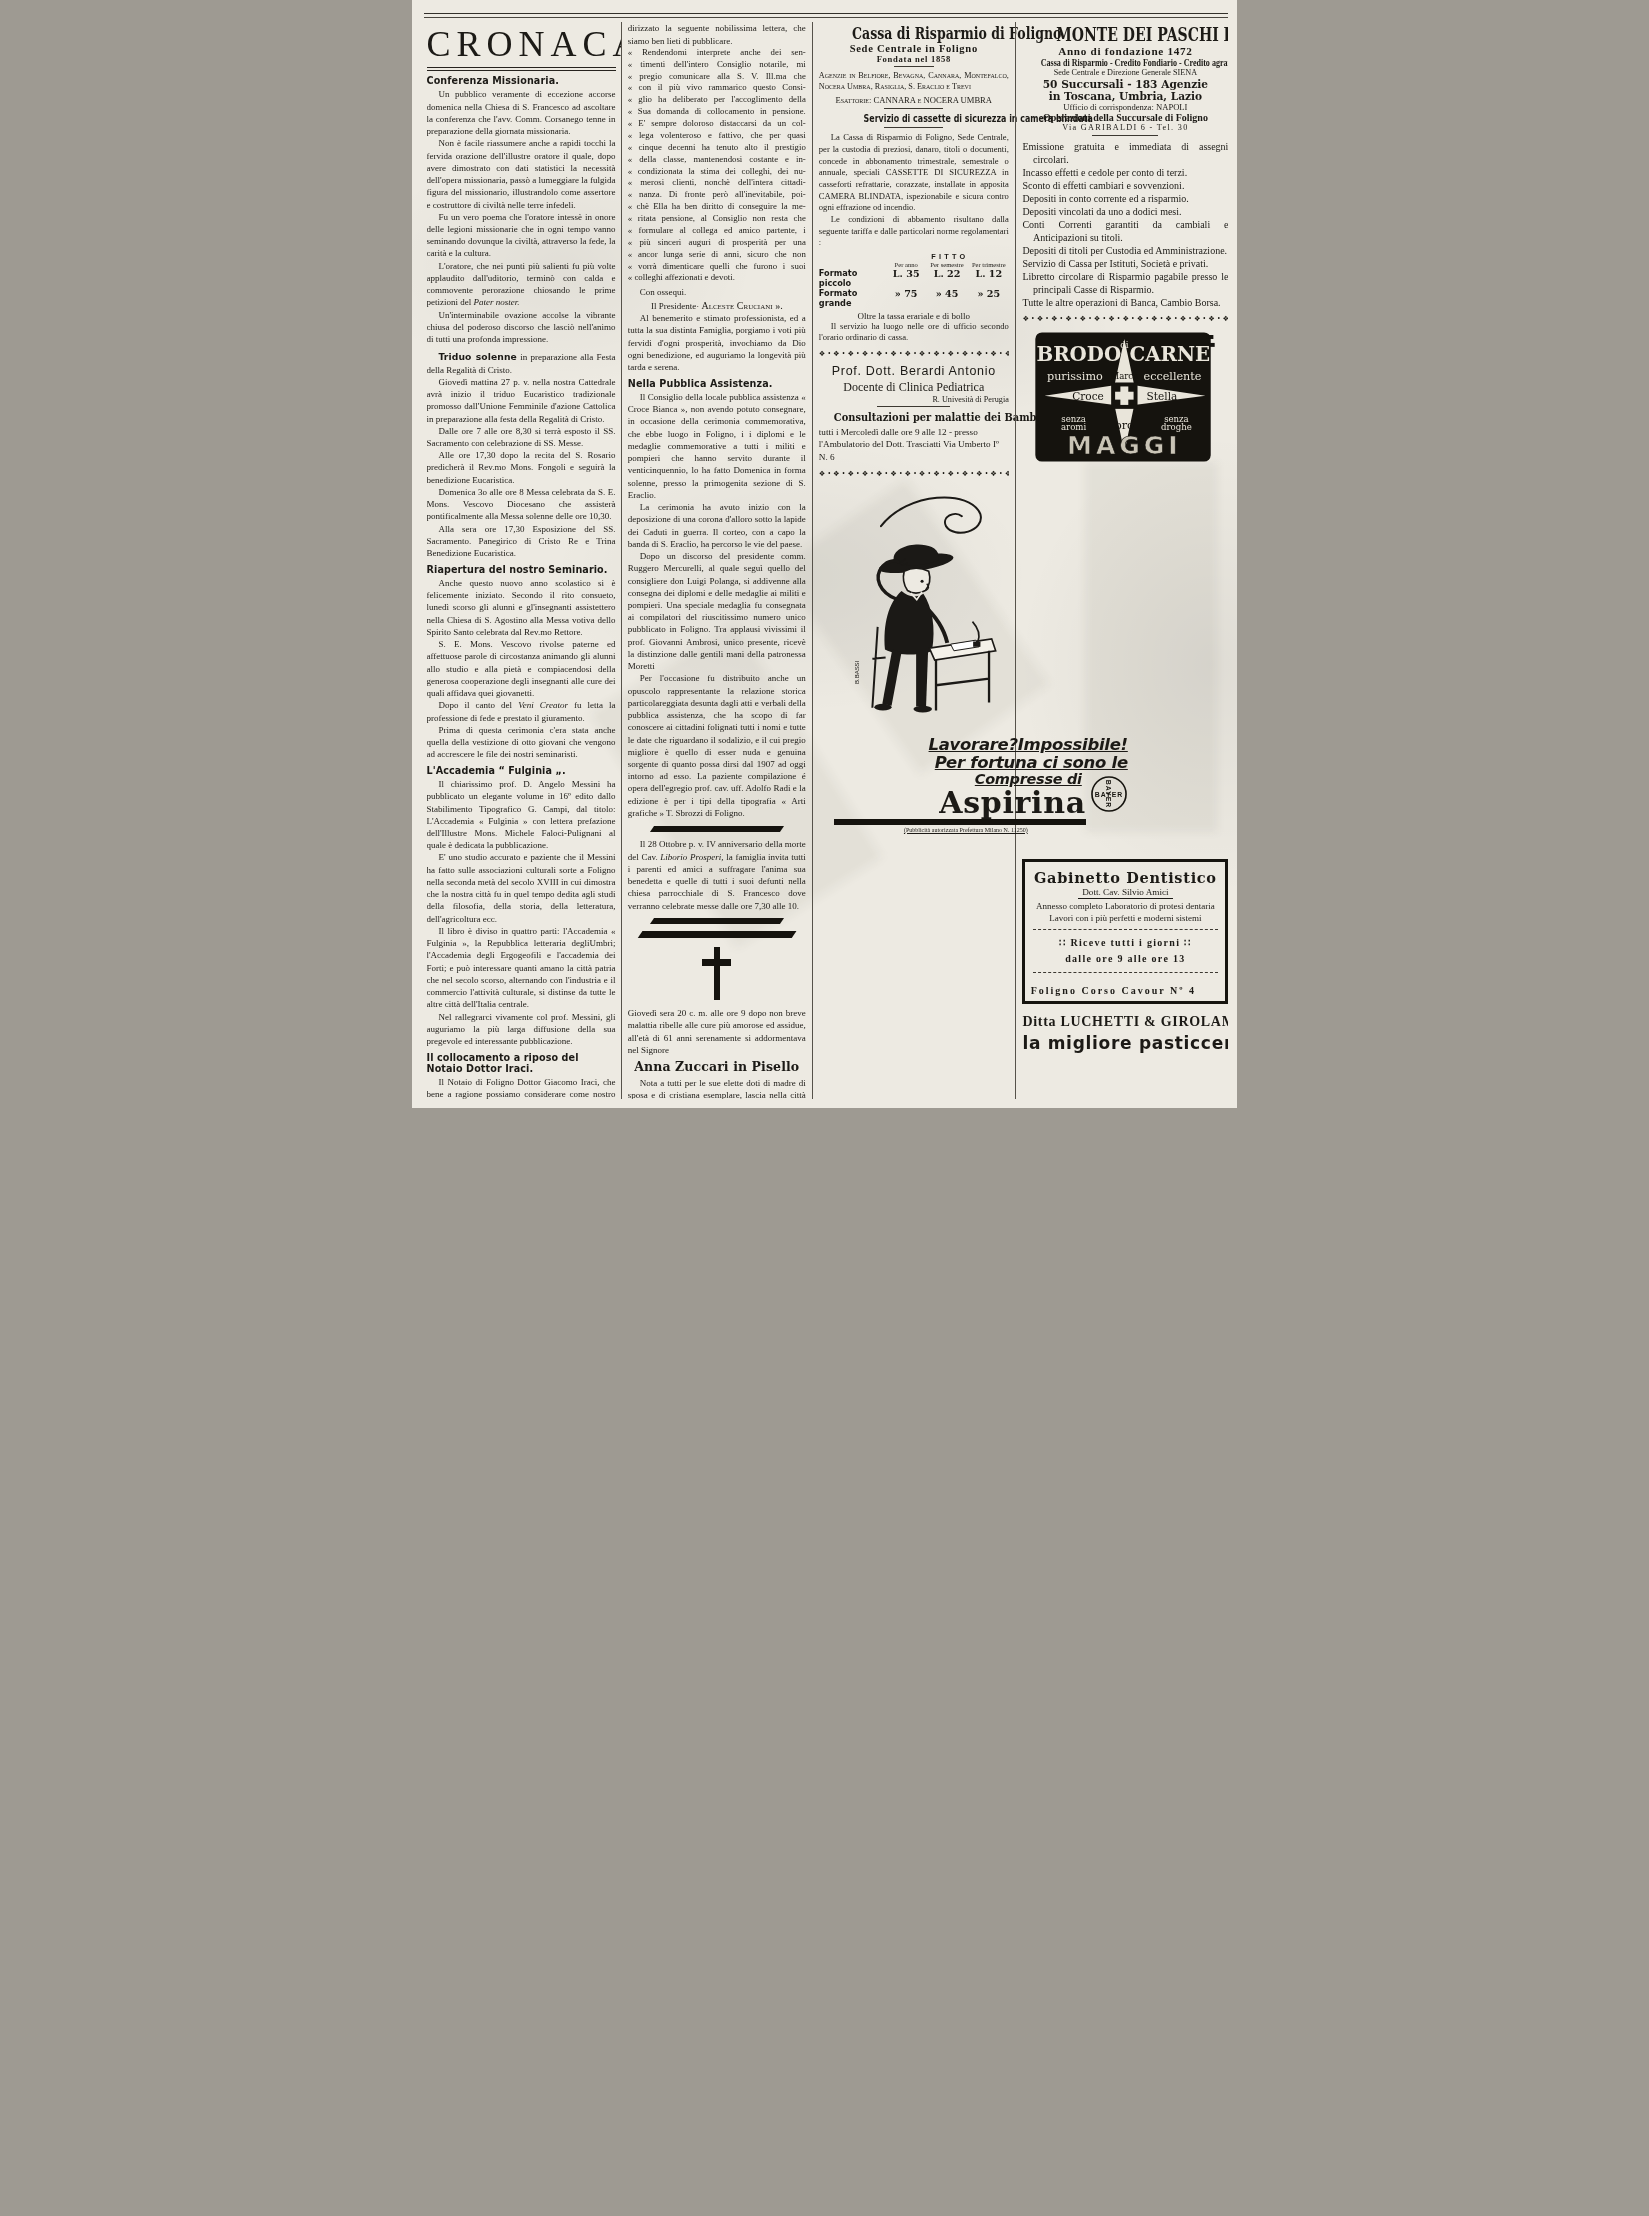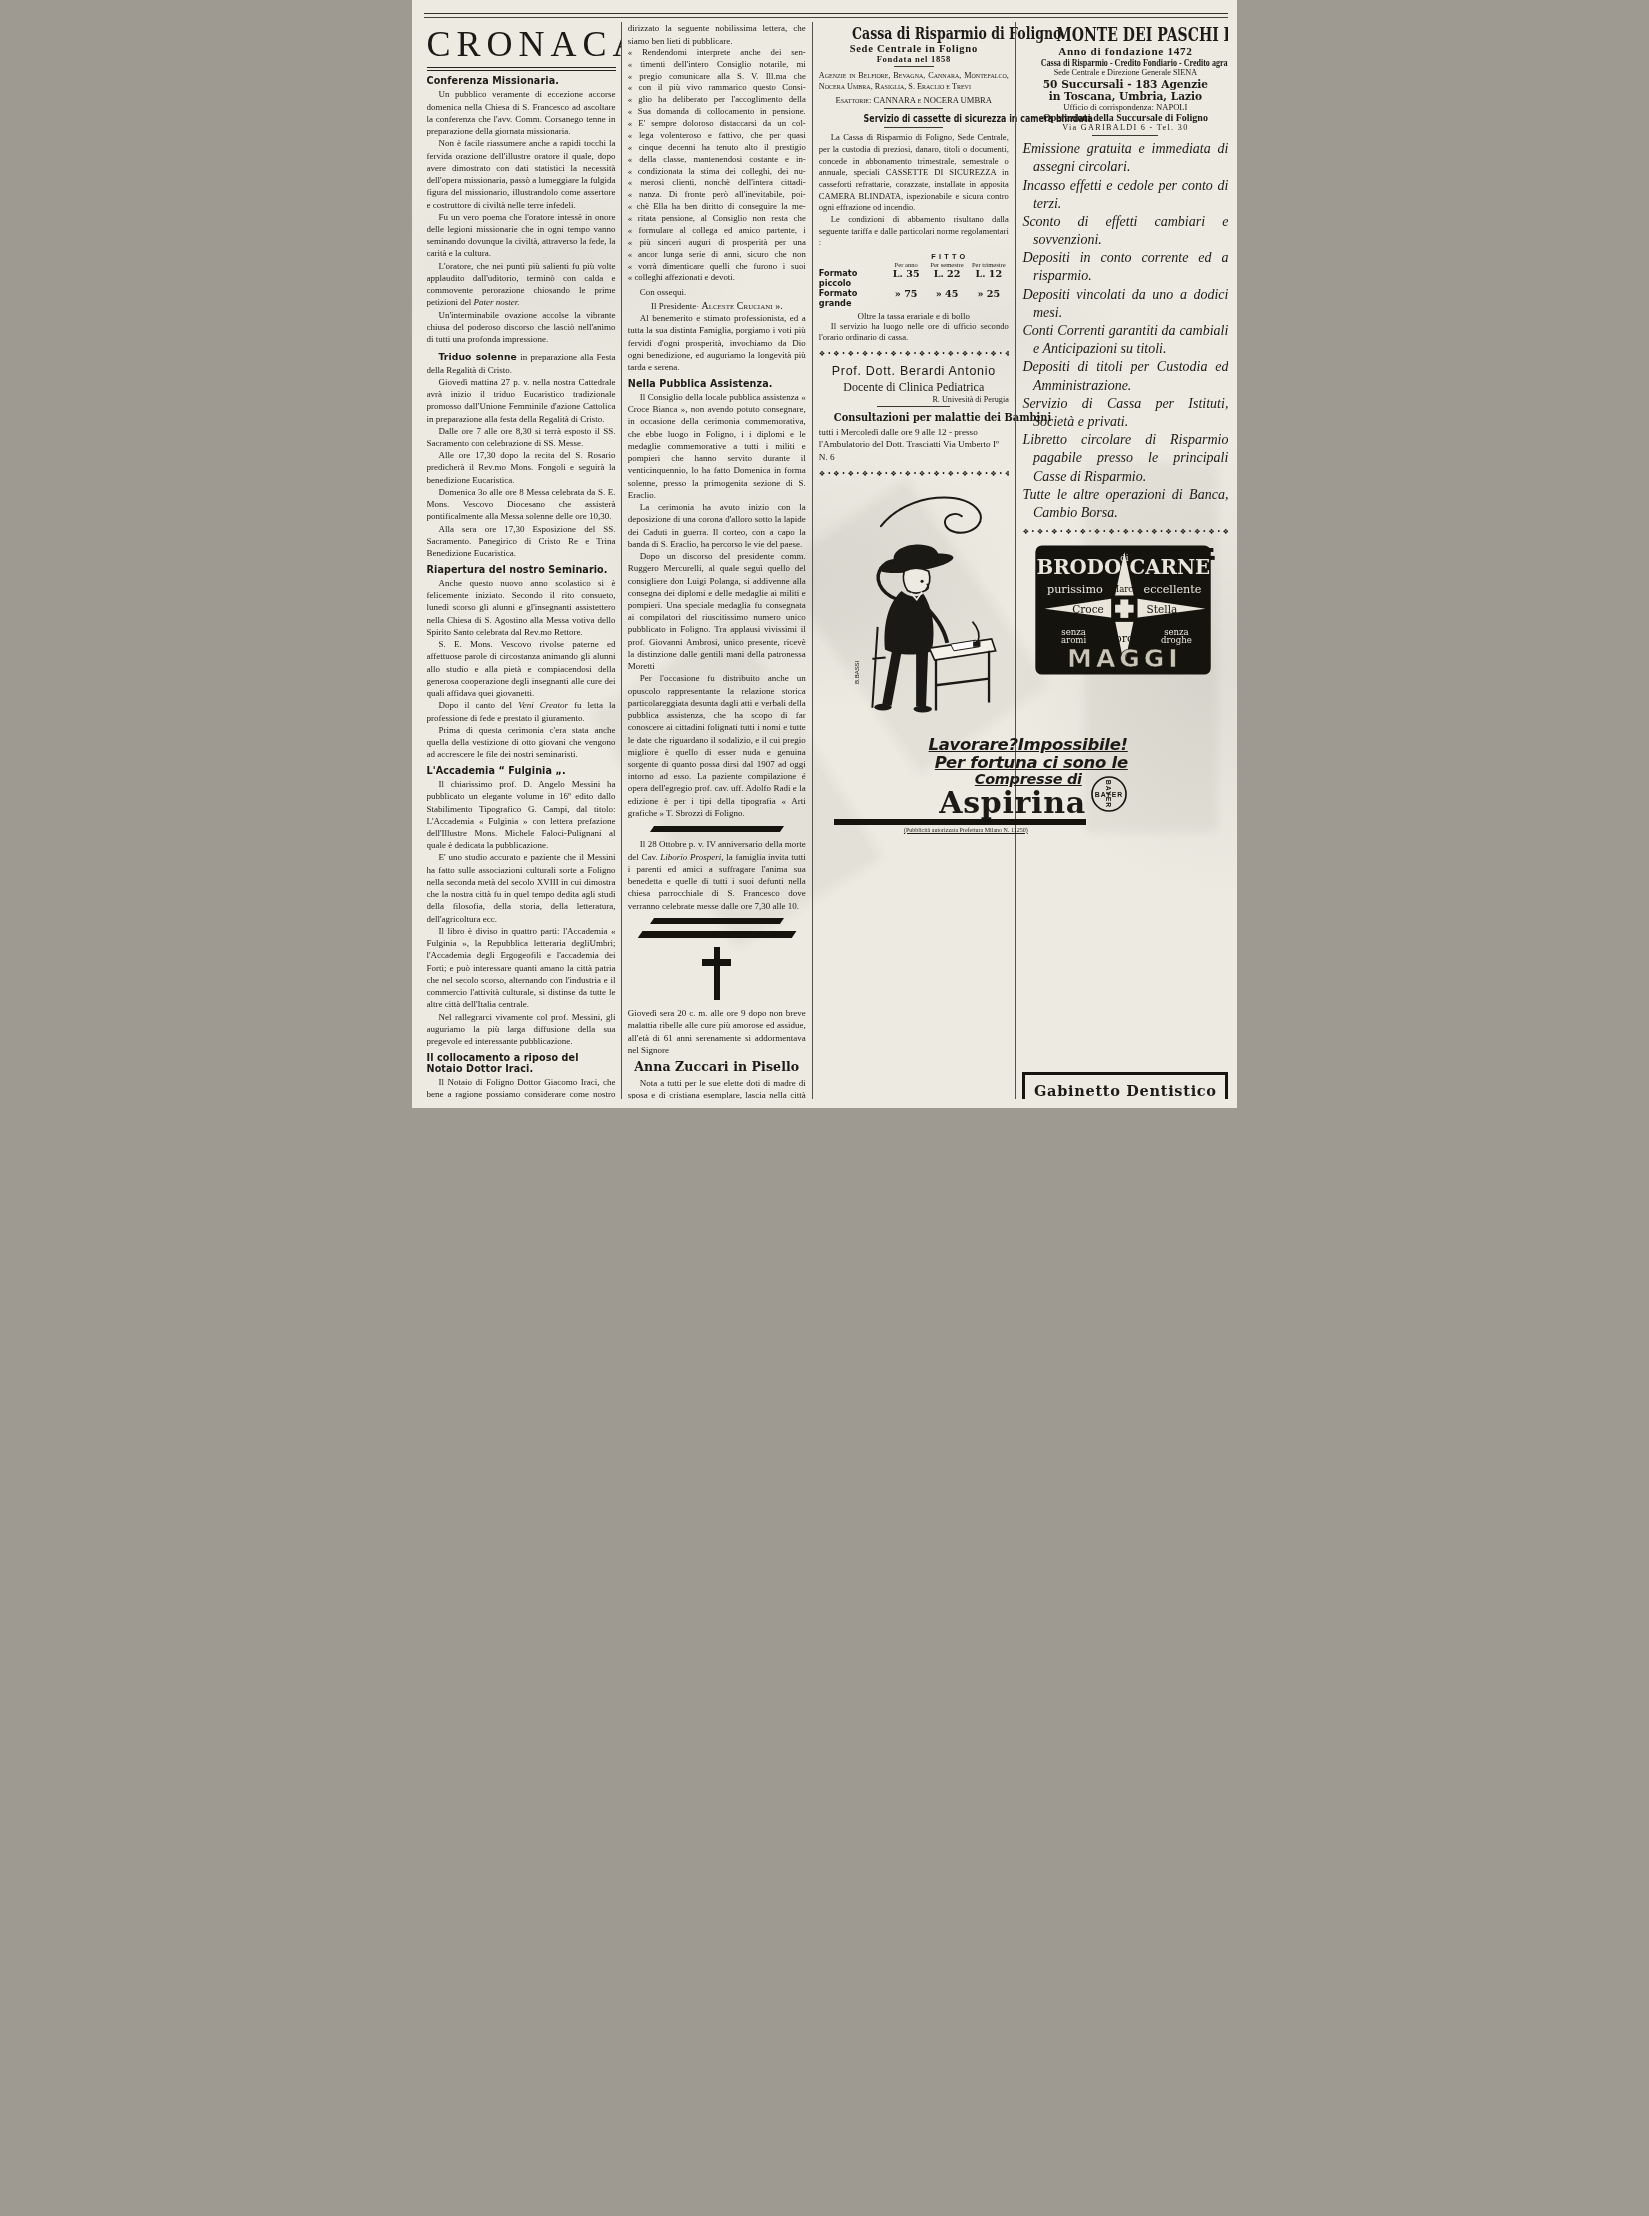--- a/index.html
+++ b/index.html
@@ -64,22 +64,22 @@
       font-size:16.5px;line-height:1.08;letter-spacing:-0.3px;}
   #aspirina .brandrow{position:relative;display:inline-block;margin-top:1.3px;padding-right:42px;}
   #aspirina .brand{font-family:"DejaVu Serif",serif;font-weight:bold;font-size:30px;
       line-height:.95;letter-spacing:0.7px;margin-left:37px;}
   #aspirina .underbar{height:6px;background:#15130e;margin:1.3px 42px 2px 4px;}
   #aspirina .auth{font-size:6px;text-align:center;padding-right:26px;}
   #bayer{position:absolute;right:0;bottom:4px;}
   
   #maggi{margin:8px auto 0;display:block;}
   
-  .svc{font-size:14px;line-height:1.3;text-align:justify;margin:0;
-       padding-left:10.6px;text-indent:-10.6px;font-style:italic;}
+  .svc{font-size:10px;line-height:1.3;text-align:justify;margin:0;
+       padding-left:10.6px;text-indent:-10.6px;}
   
   .dent-title{font-size:14.5px;font-weight:bold;text-align:center;letter-spacing:0.7px;
               font-family:"DejaVu Serif",serif;}
   .dent-doc{font-size:9.2px;text-align:center;margin-top:1.3px;}
   .dent-doc span{border-bottom:0.7px solid #1c1a16;padding:0 4px 0.7px;}
   .dent-p{font-size:9px;text-align:center;line-height:1.3;margin-top:4px;}
   .dent-hours{font-size:10px;font-weight:bold;text-align:center;letter-spacing:1.3px;line-height:1.6;}
   .dent-addr{font-size:10px;font-weight:bold;letter-spacing:2px;margin-top:12px;}
   .pastry1{font-size:14px;font-weight:bold;letter-spacing:0.7px;margin:10.6px 0 2.6px;white-space:nowrap;}
   .pastry2{font-family:"DejaVu Sans",sans-serif;font-weight:bold;font-size:17px;

